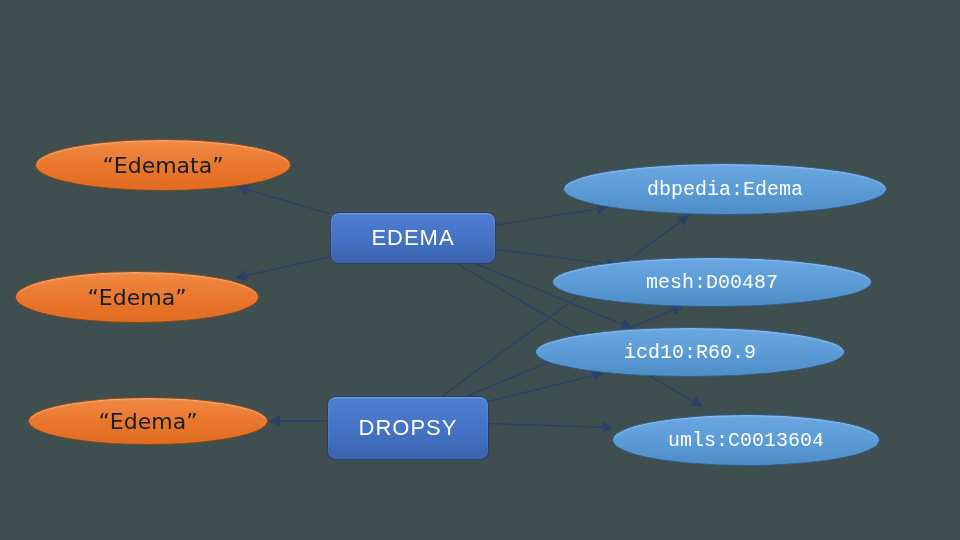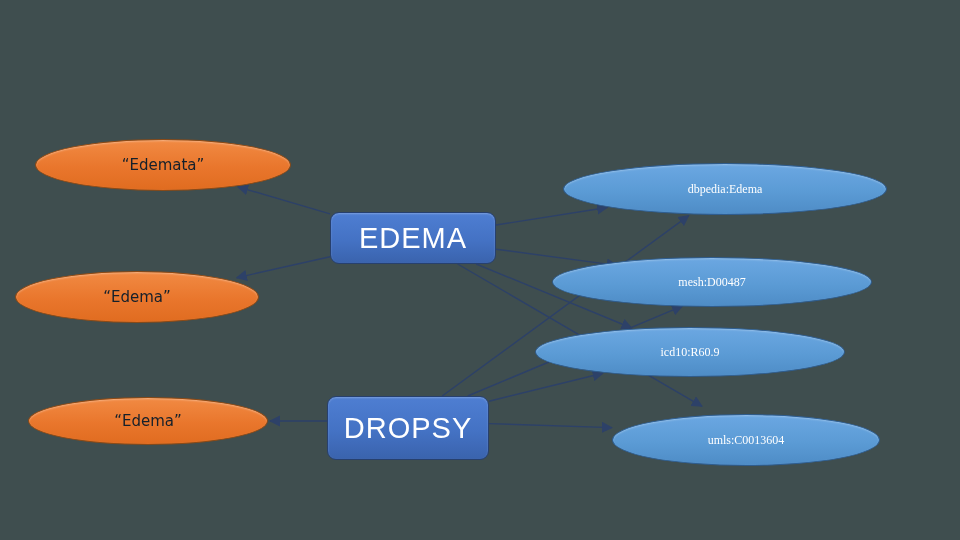--- a/index.html
+++ b/index.html
@@ -27,39 +27,39 @@
     justify-content: center;
     box-sizing: border-box;
     text-align: center;
     white-space: nowrap;
   }
   .node.term {
     border-radius: 50%;
     background: linear-gradient(180deg, #f18a43 0%, #e9762c 55%, #e06c20 100%);
     border: 1.5px solid #8a4a17;
     color: #15202b;
-    font-size: 15px;
+    font-size: 22px;
     font-family: "DejaVu Sans", sans-serif;
     box-shadow: inset 0 1px 2px rgba(255,255,255,0.35);
   }
   .node.code {
     border-radius: 50%;
     background: linear-gradient(180deg, #6ba7e2 0%, #5b9bd5 55%, #4e8cc6 100%);
     border: 1.5px solid #2f5d8f;
     color: #ffffff;
-    font-size: 12px;
-    font-family: Liberation Serif, serif;
+    font-size: 20px;
+    font-family: Liberation Mono, monospace;
     box-shadow: inset 0 1px 2px rgba(255,255,255,0.3);
   }
   .node.concept {
     border-radius: 9px;
     background: linear-gradient(180deg, #4e7ed2 0%, #4472c4 55%, #3a63ad 100%);
     border: 1.5px solid #27406e;
     color: #ffffff;
-    font-size: 29px;
+    font-size: 22px;
     font-weight: 500;
     letter-spacing: 1px;
     font-family: "Liberation Sans", "DejaVu Sans", sans-serif;
     box-shadow: inset 0 1px 2px rgba(255,255,255,0.25);
   }
 </style>
 </head>
 <body>
 
 <div id="stage" style="background: rgb(63, 78, 79);">

